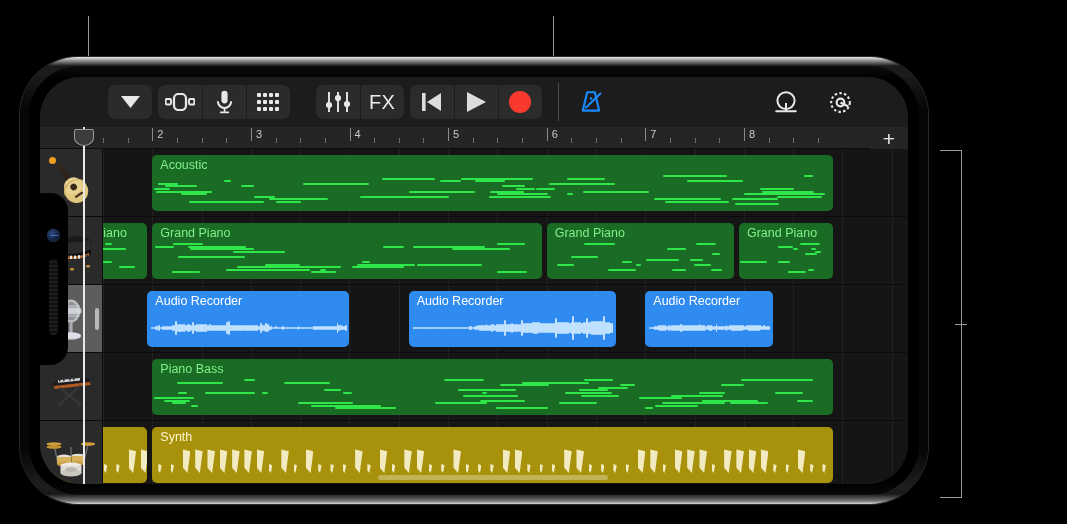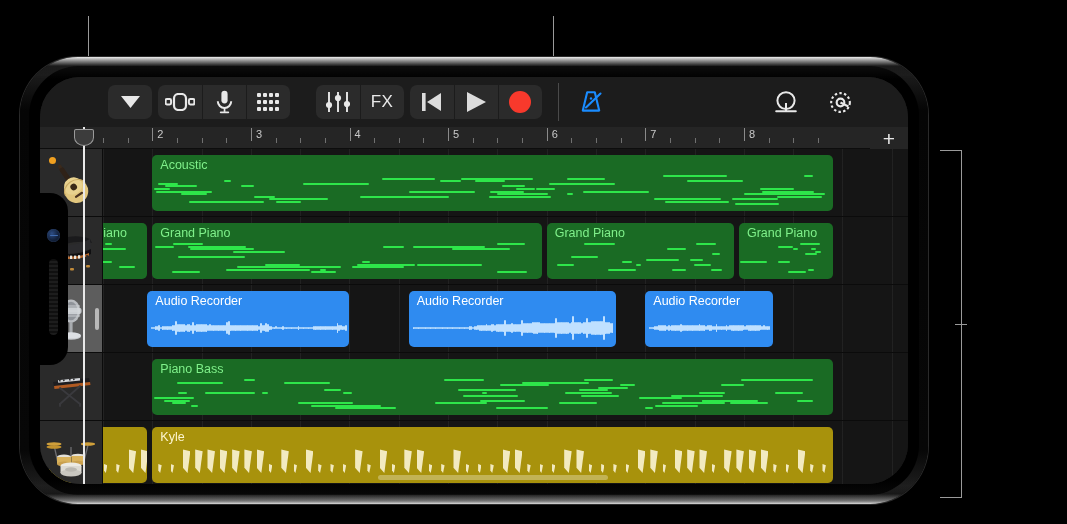--- a/index.html
+++ b/index.html
@@ -94,21 +94,21 @@
     background: #2b2b2b; border-radius: 7px; height: 34px;
     overflow: hidden;
   }
   .tb-btn {
     width: 44px; height: 34px;
     display: flex; align-items: center; justify-content: center;
     position: relative;
   }
   .tb-btn + .tb-btn { box-shadow: inset 1px 0 0 #1c1c1c; }
   .tb-sep { width: 1px; height: 38px; background: #4a4a4a; }
-  .fx-label { color: #e8e8e8; font-size: 17px; letter-spacing: .3px; text-align: center; }
+  .fx-label { color: #e8e8e8; font-size: 20px; letter-spacing: .3px; text-align: center; }
 
   
   #ruler {
     position: absolute; left: 0; top: 50px; width: 100%; height: 22px;
     background: #252525; border-bottom: 1px solid #0d0d0d;
   }
   #ruler-head {
     position: absolute; left: 0; top: 0; width: 63px; height: 100%;
     background: #252525; z-index: 3;
   }
@@ -994,21 +994,21 @@
                 <div class="hit" style="left: 6px; top: 22.4px; width: 7.5px; height: 23.52px; clip-path: polygon(0px 0px, 100% 8%, 62% 100%, 0px 78%);"></div>
                 <div class="hit" style="left: 18.3px; top: 22.4px; width: 7.5px; height: 23.52px; clip-path: polygon(0px 0px, 100% 8%, 62% 100%, 0px 78%);"></div>
                 <div class="hit" style="left: 30.6px; top: 22.4px; width: 7.5px; height: 23.52px; clip-path: polygon(0px 0px, 100% 8%, 62% 100%, 0px 78%);"></div>
                 <div class="hit" style="left: 42.9px; top: 36.96px; width: 3.4px; height: 8.96px; clip-path: polygon(0px 0px, 100% 14%, 55% 100%, 0px 72%);"></div>
                 <div class="hit" style="left: 55.2px; top: 36.96px; width: 3.4px; height: 8.96px; clip-path: polygon(0px 0px, 100% 14%, 55% 100%, 0px 72%);"></div>
                 <div class="hit" style="left: 67.5px; top: 36.96px; width: 3.4px; height: 8.96px; clip-path: polygon(0px 0px, 100% 14%, 55% 100%, 0px 72%);"></div>
                 <div class="hit" style="left: 79.8px; top: 22.4px; width: 7.5px; height: 23.52px; clip-path: polygon(0px 0px, 100% 8%, 62% 100%, 0px 78%);"></div>
                 <div class="hit" style="left: 92.1px; top: 22.4px; width: 7.5px; height: 23.52px; clip-path: polygon(0px 0px, 100% 8%, 62% 100%, 0px 78%);"></div>
               </div>
               <div class="region r-drum" style="left: 49.3px; width: 680.34px;">
-                <div class="region-label">Kyle</div>
+                <div class="region-label">Synth</div>
                 <div class="hit" style="left: 6px; top: 36.96px; width: 3.4px; height: 8.96px; clip-path: polygon(0px 0px, 100% 14%, 55% 100%, 0px 72%);"></div>
                 <div class="hit" style="left: 18.3px; top: 36.96px; width: 3.4px; height: 8.96px; clip-path: polygon(0px 0px, 100% 14%, 55% 100%, 0px 72%);"></div>
                 <div class="hit" style="left: 30.6px; top: 22.4px; width: 7.5px; height: 23.52px; clip-path: polygon(0px 0px, 100% 8%, 62% 100%, 0px 78%);"></div>
                 <div class="hit" style="left: 42.9px; top: 22.4px; width: 7.5px; height: 23.52px; clip-path: polygon(0px 0px, 100% 8%, 62% 100%, 0px 78%);"></div>
                 <div class="hit" style="left: 55.2px; top: 22.4px; width: 7.5px; height: 23.52px; clip-path: polygon(0px 0px, 100% 8%, 62% 100%, 0px 78%);"></div>
                 <div class="hit" style="left: 67.5px; top: 22.4px; width: 7.5px; height: 23.52px; clip-path: polygon(0px 0px, 100% 8%, 62% 100%, 0px 78%);"></div>
                 <div class="hit" style="left: 79.8px; top: 22.4px; width: 7.5px; height: 23.52px; clip-path: polygon(0px 0px, 100% 8%, 62% 100%, 0px 78%);"></div>
                 <div class="hit" style="left: 92.1px; top: 22.4px; width: 7.5px; height: 23.52px; clip-path: polygon(0px 0px, 100% 8%, 62% 100%, 0px 78%);"></div>
                 <div class="hit" style="left: 104.4px; top: 22.4px; width: 7.5px; height: 23.52px; clip-path: polygon(0px 0px, 100% 8%, 62% 100%, 0px 78%);"></div>
                 <div class="hit" style="left: 116.7px; top: 36.96px; width: 3.4px; height: 8.96px; clip-path: polygon(0px 0px, 100% 14%, 55% 100%, 0px 72%);"></div>

